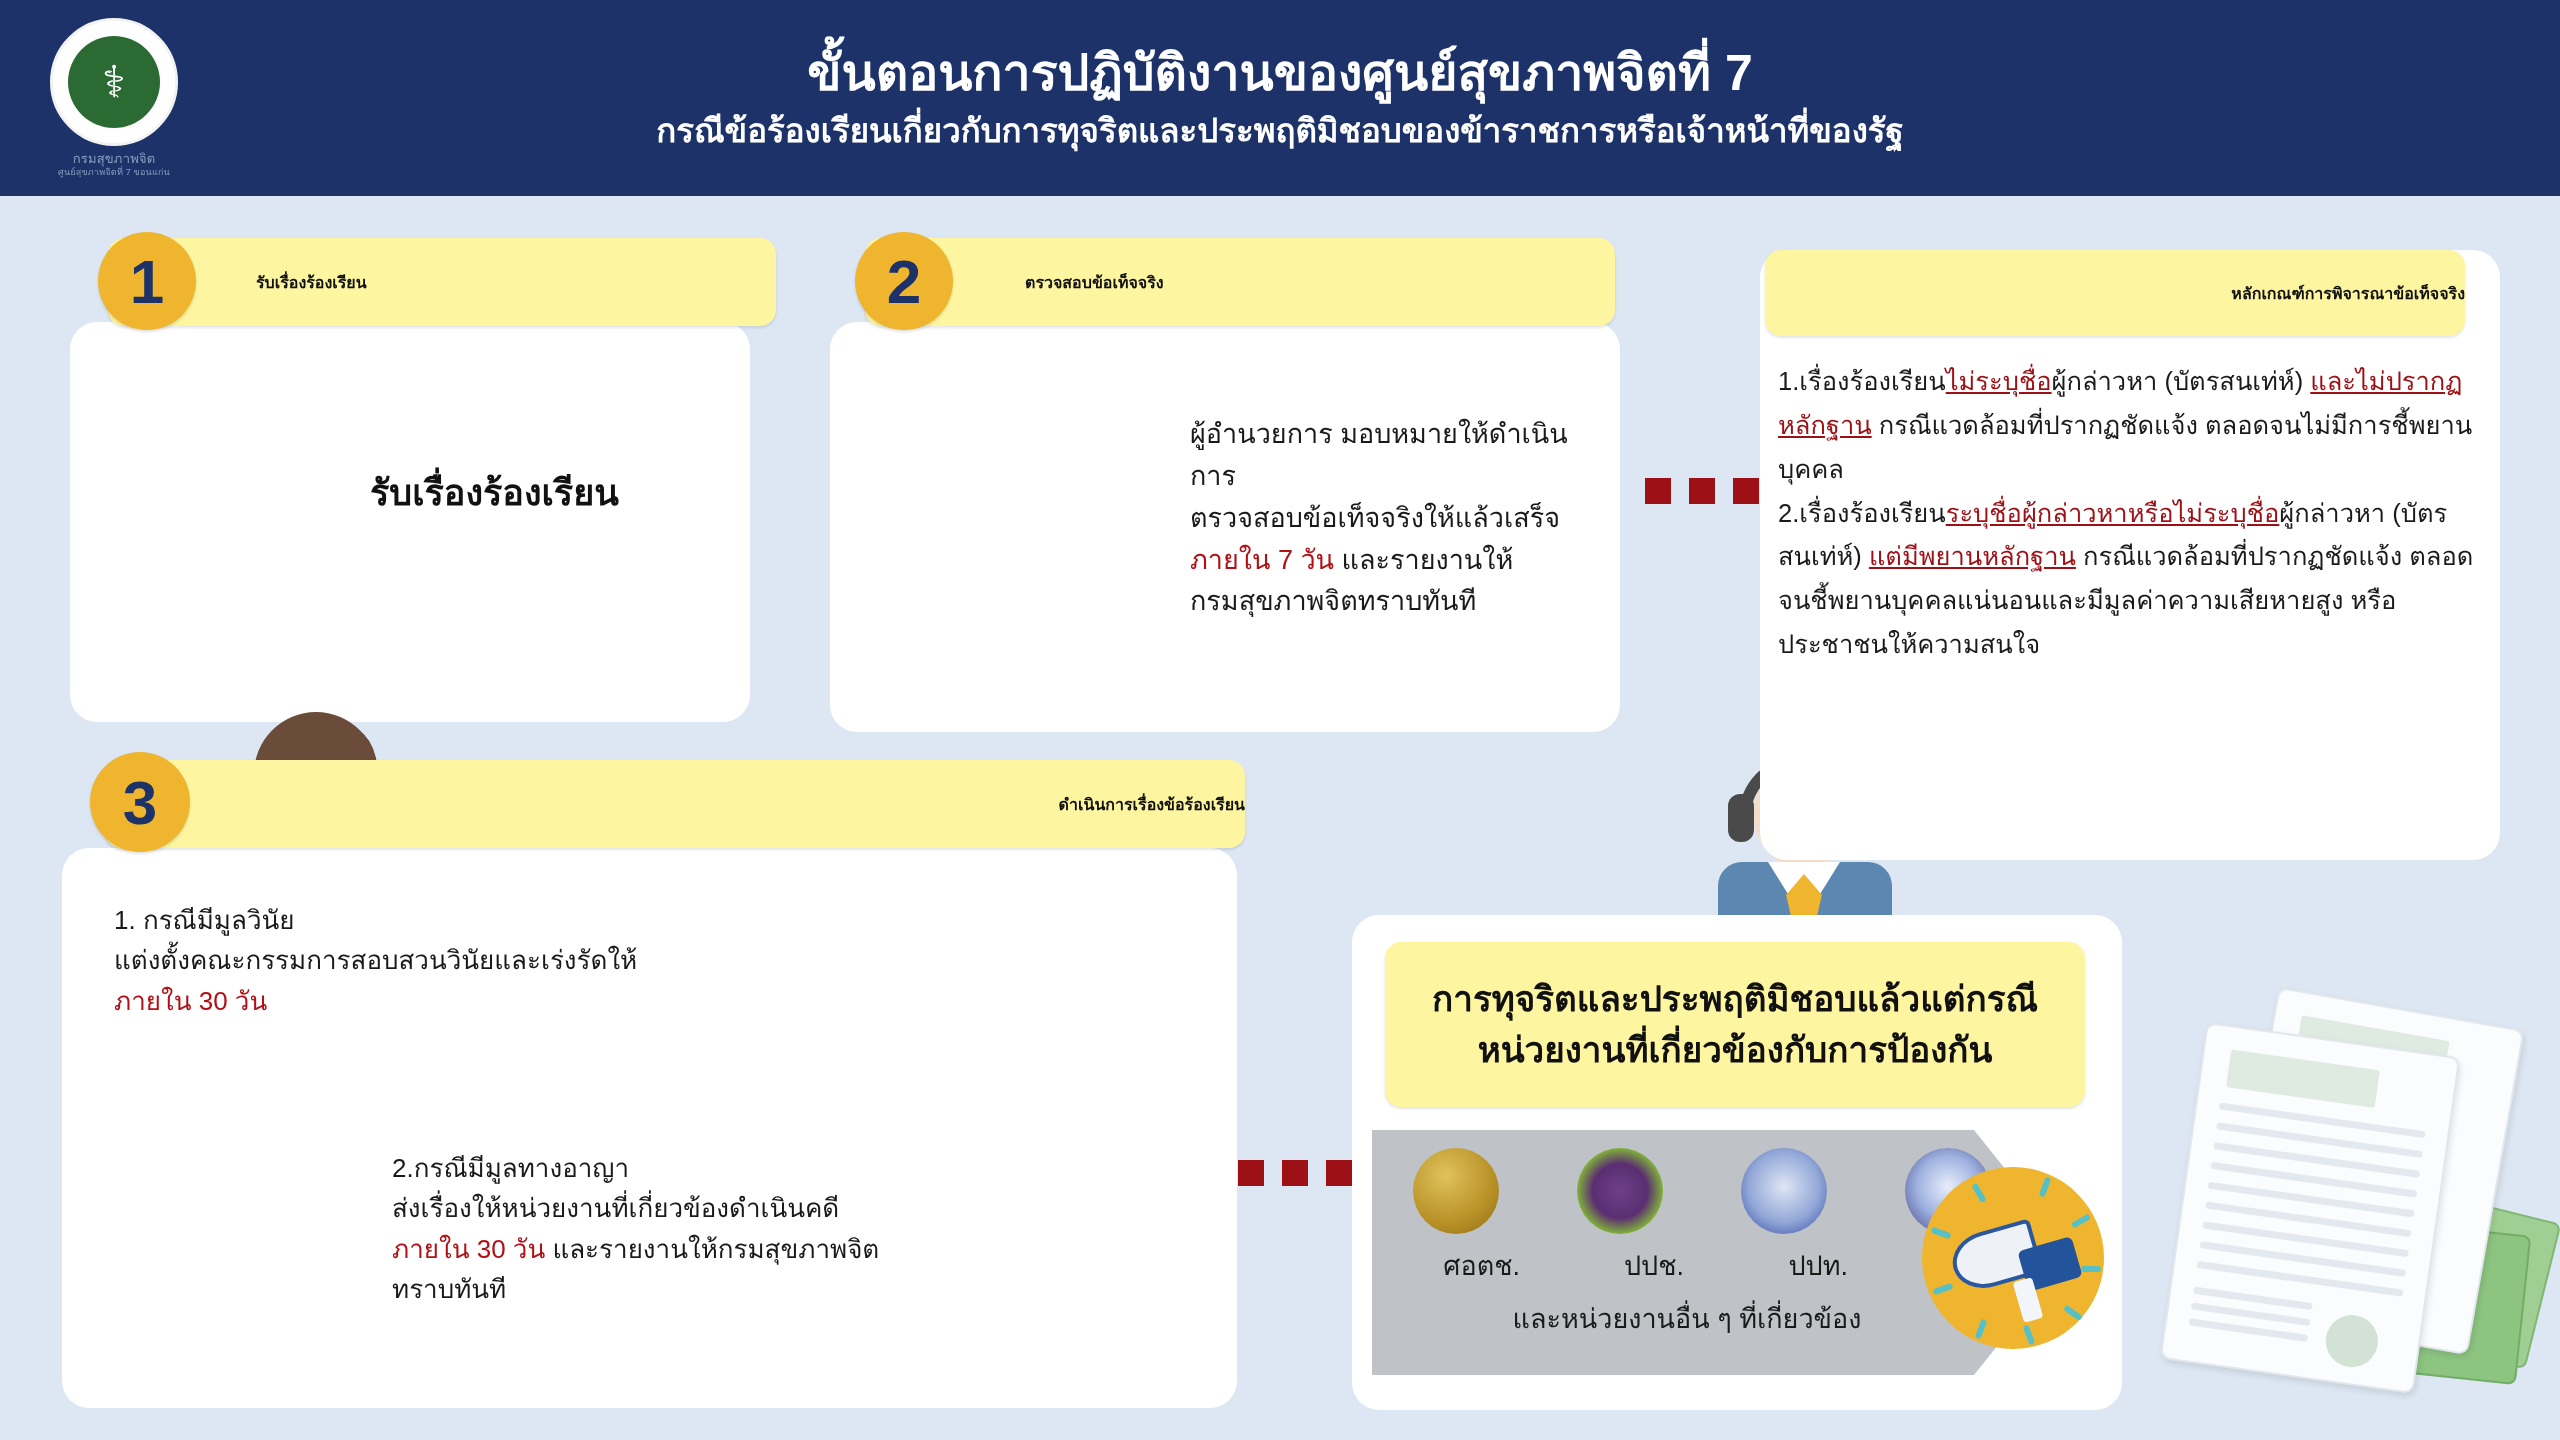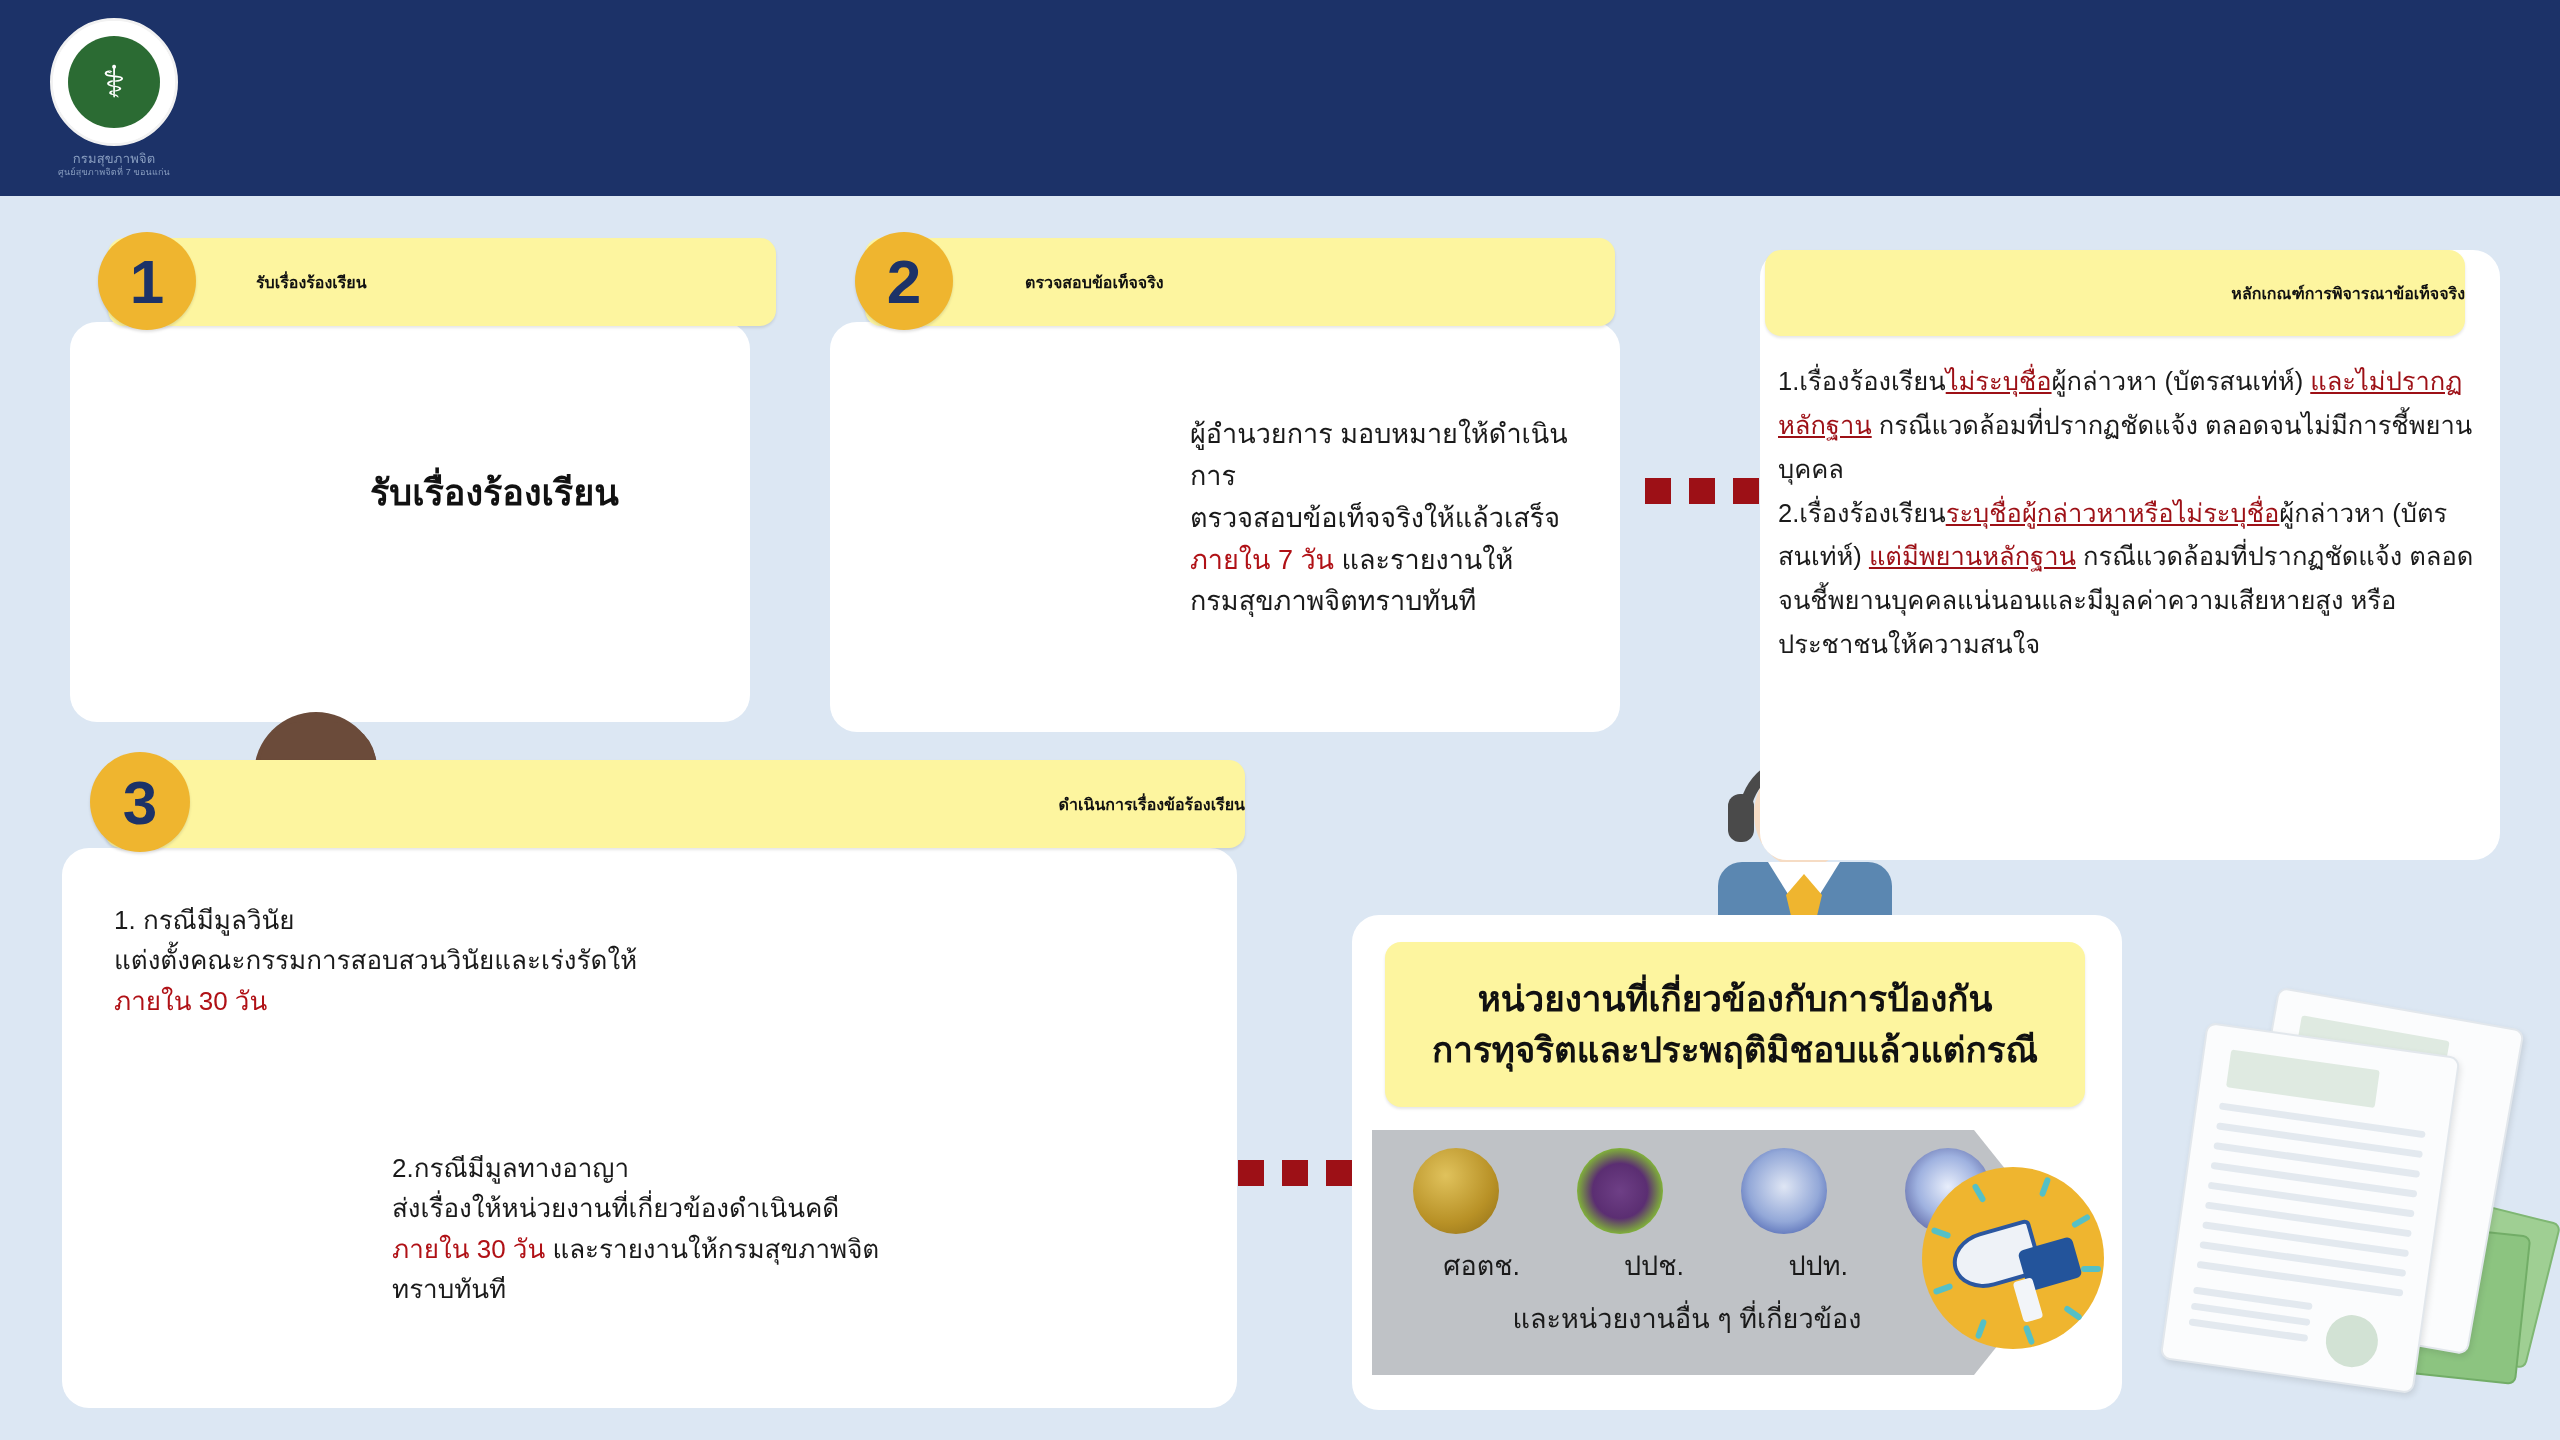--- a/index.html
+++ b/index.html
@@ -215,20 +215,24 @@
   <div class="header">
     <div class="logo-wrap">
       <div class="logo-circle">
         <div class="logo-ring-text"></div>
         <div class="logo-inner">⚕</div>
       </div>
       <div class="logo-caption">
         <div>กรมสุขภาพจิต</div>
         <div class="sub">ศูนย์สุขภาพจิตที่ 7 ขอนแก่น</div>
       </div>
+    </div>
+    <div class="header-titles">
+      <div class="t1">ขั้นตอนการปฏิบัติงานของศูนย์สุขภาพจิตที่ 7</div>
+      <div class="t2">กรณีข้อร้องเรียนเกี่ยวกับการทุจริตและประพฤติมิชอบของข้าราชการหรือเจ้าหน้าที่ของรัฐ</div>
     </div>
   </div>
 
   <div class="card" id="card1">
     <div class="ill" id="ill1">
       <div class="m-hair"></div>
       <div class="m-face"></div>
       <div class="m-hairfringe"></div>
       <div class="m-neck"></div>
       <div class="m-suit"></div>
@@ -359,22 +363,22 @@
       <div class="spark" style="left:166px; top:92px; transform:rotate(90deg);"></div>
       <div class="spark" style="left:148px; top:136px; transform:rotate(125deg);"></div>
       <div class="spark" style="left:104px; top:158px; transform:rotate(160deg);"></div>
       <div class="spark" style="left:56px; top:152px; transform:rotate(200deg);"></div>
       <div class="spark" style="left:18px; top:112px; transform:rotate(250deg);"></div>
       <div class="spark" style="left:16px; top:56px; transform:rotate(290deg);"></div>
       <div class="spark" style="left:54px; top:16px; transform:rotate(330deg);"></div>
     </div>
   </div>
   <div class="card-head" id="panelD-head">
+    <div class="head-title">การทุจริตและประพฤติมิชอบแล้วแต่กรณี</div>
     <div class="head-title">หน่วยงานที่เกี่ยวข้องกับการป้องกัน</div>
-    <div class="head-title">การทุจริตและประพฤติมิชอบแล้วแต่กรณี</div>
   </div>
 
   <div class="doc-art">
     <div class="money">
         <div class="money-oval"></div>
       </div>
     <div class="money2">
         <div class="money-oval"></div>
       </div>
     <div class="doc-sheet doc-back">

